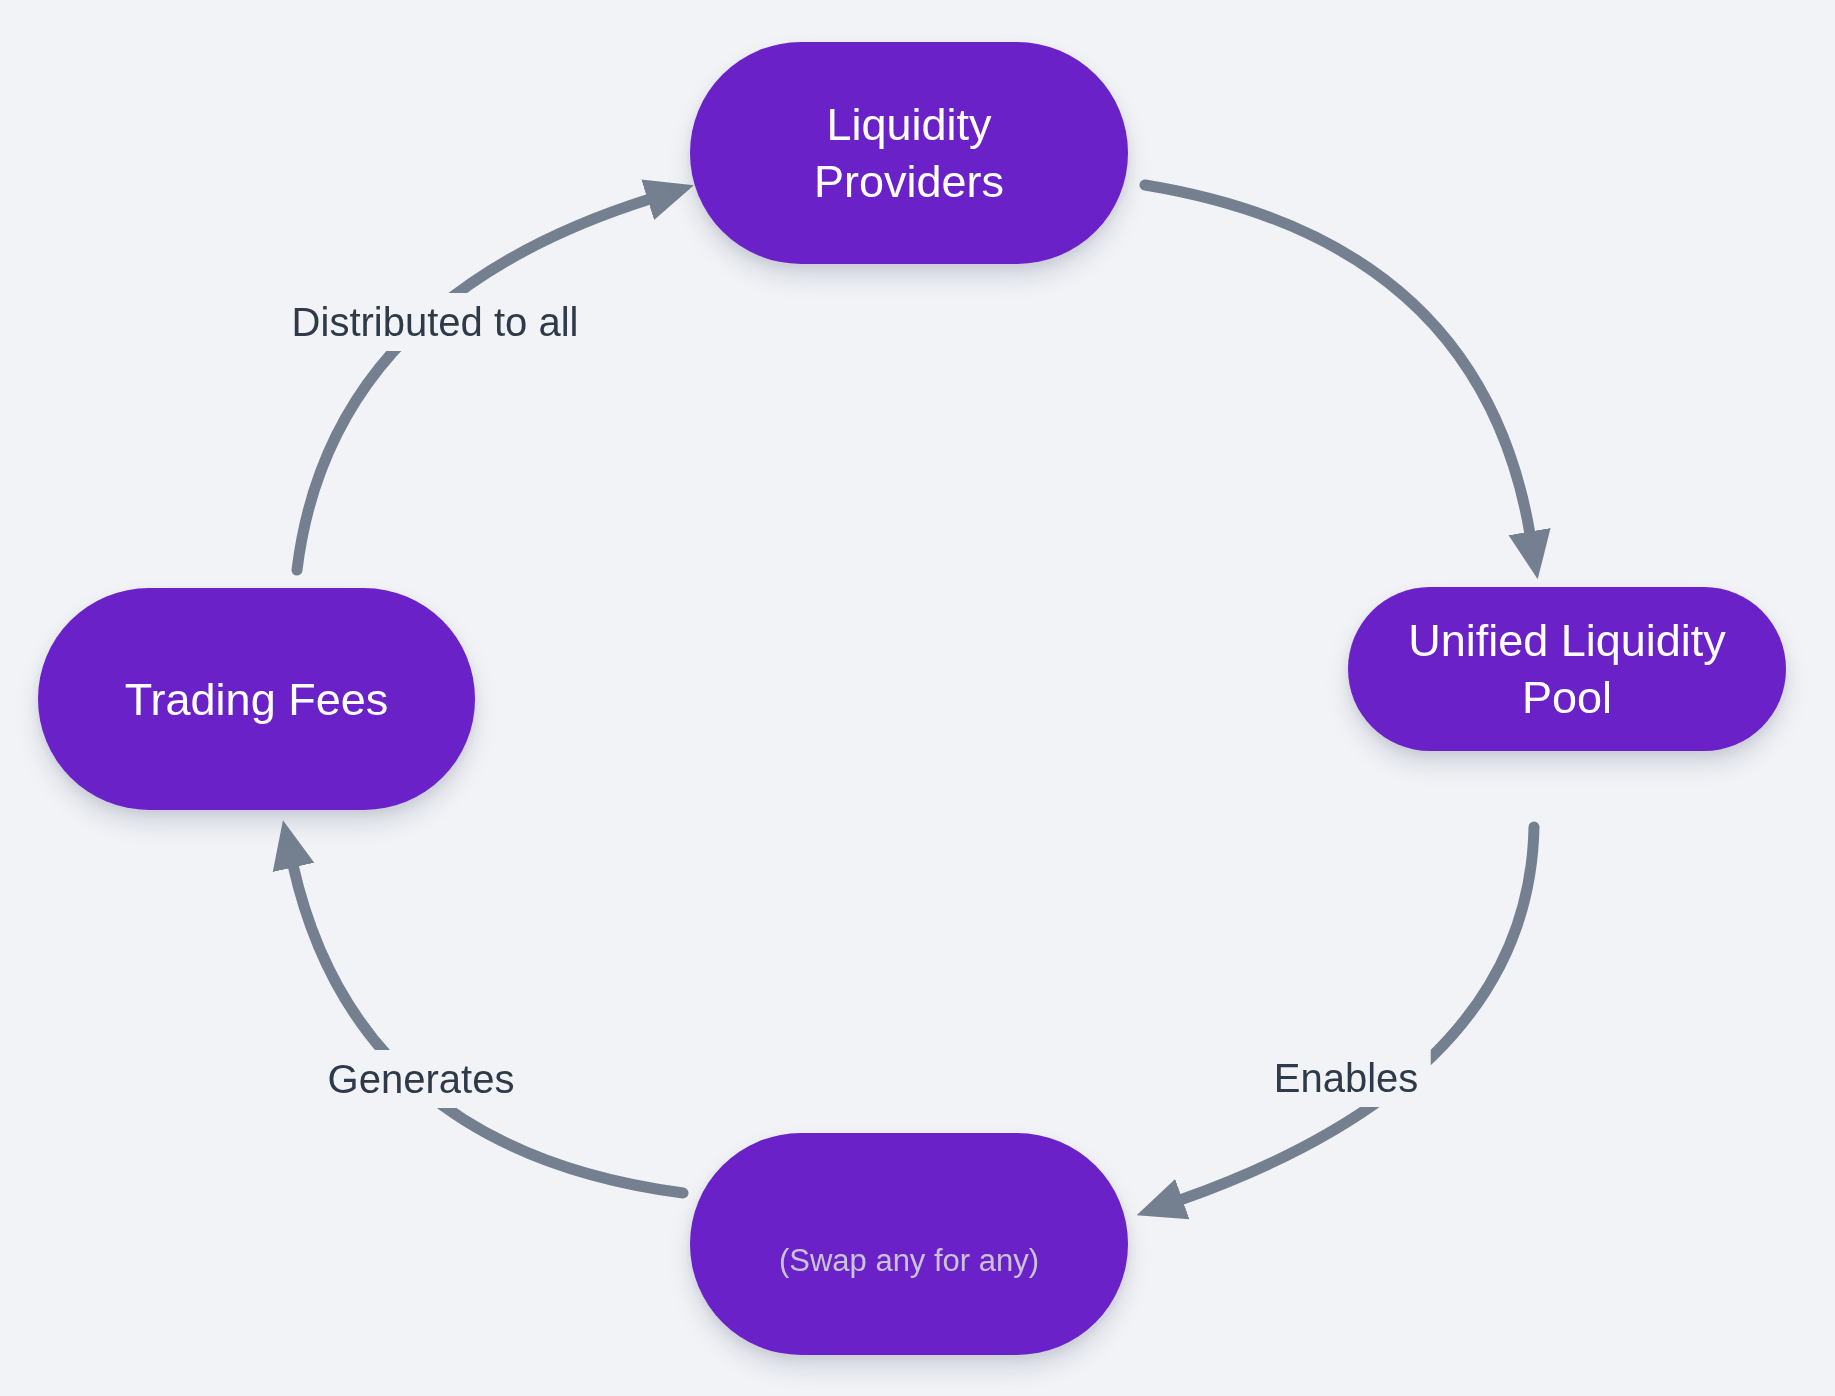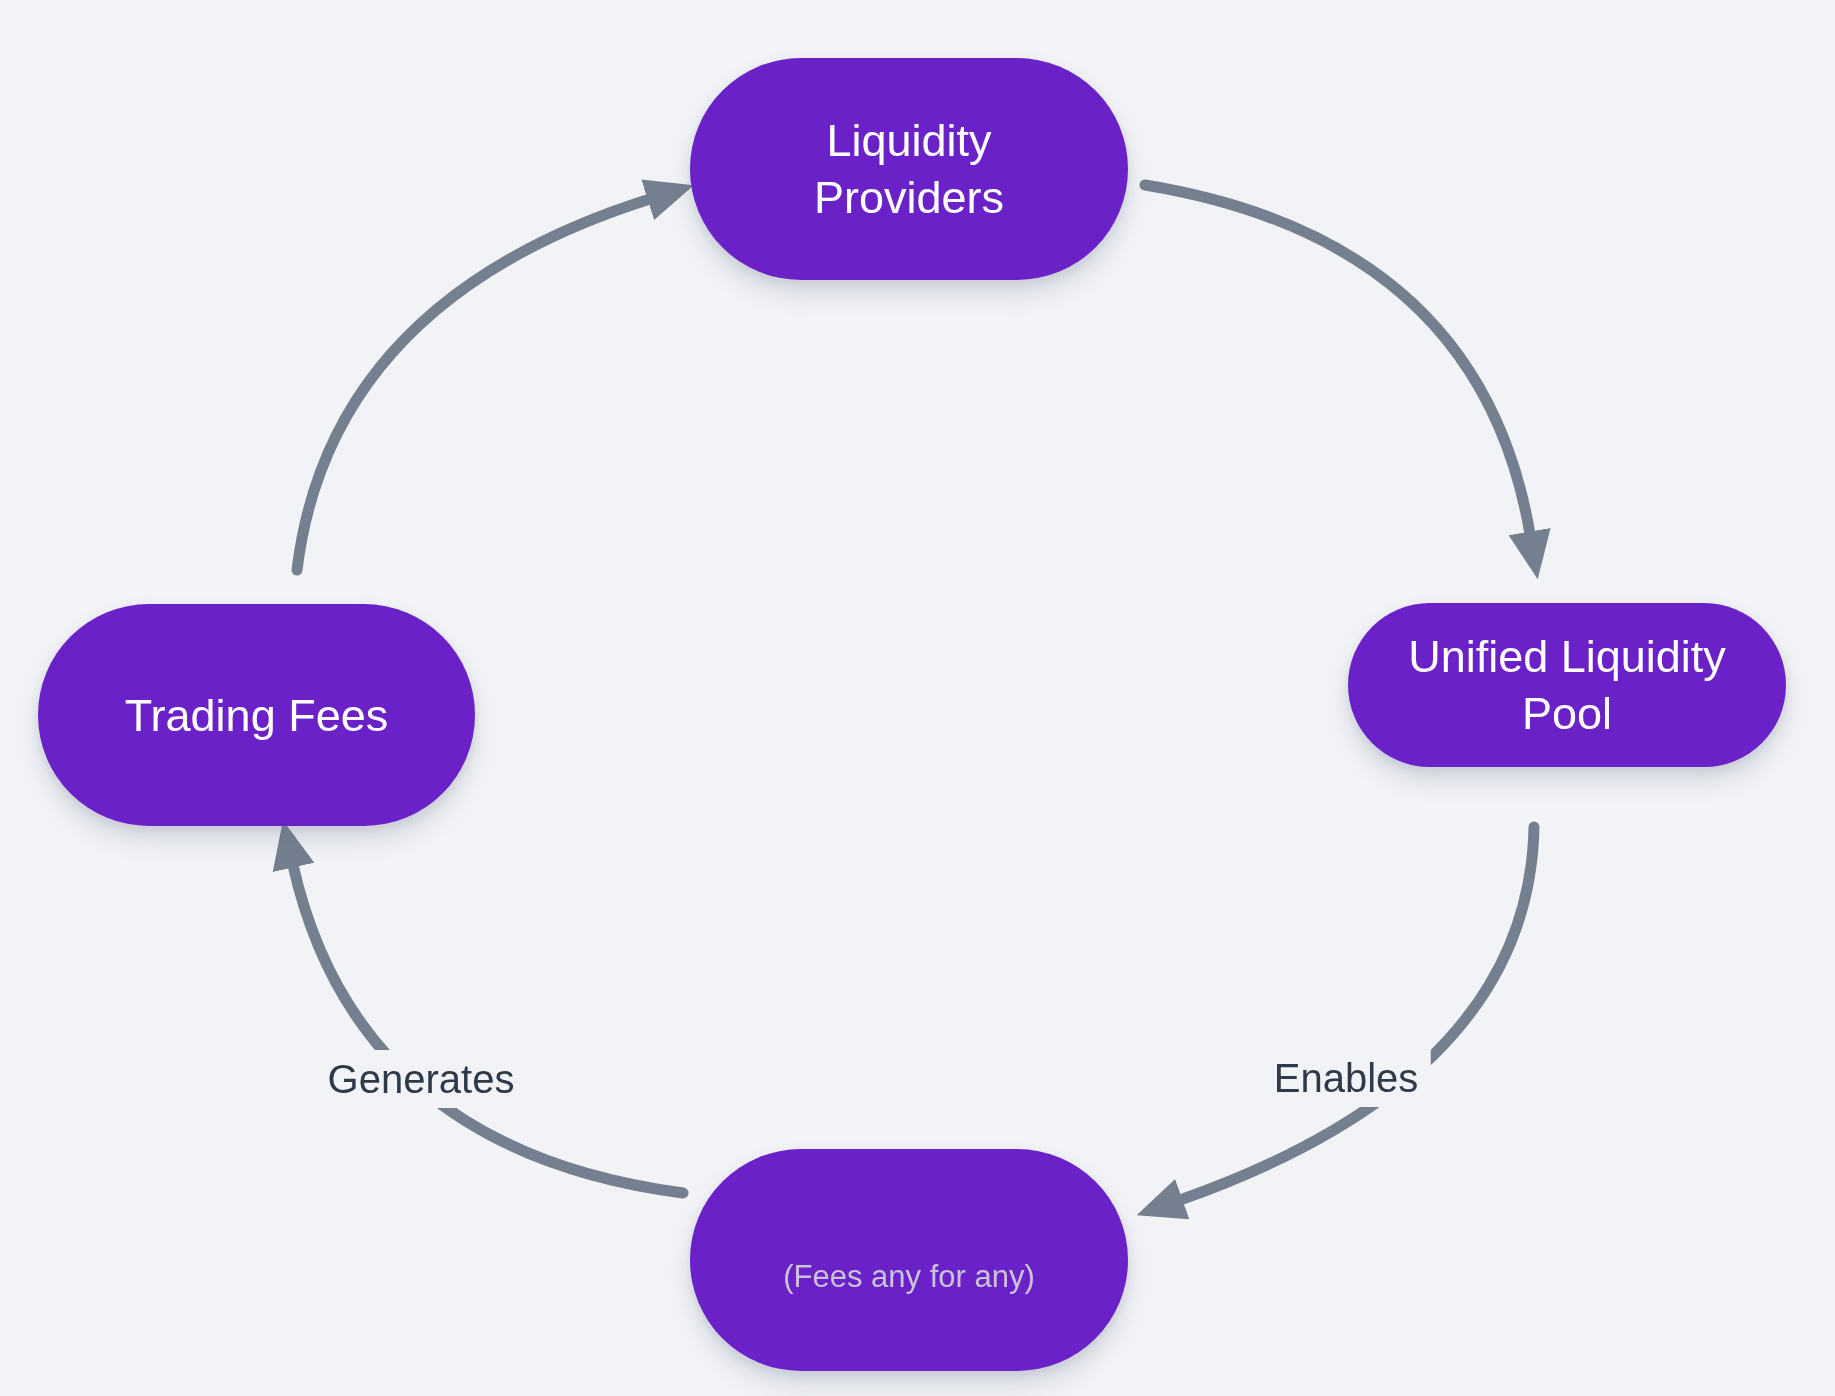--- a/index.html
+++ b/index.html
@@ -40,21 +40,20 @@
   .node{
     position:absolute;
     z-index:3;
     background:var(--node-fill);
     border-radius:111px;
     display:flex;
     flex-direction:column;
     align-items:center;
     justify-content:center;
     box-shadow:0 14px 22px rgba(108,112,140,0.22), 0 4px 8px rgba(108,112,140,0.12);
-    margin-top:16px;
   }
   .node-label{
     color:var(--node-text);
     font-size:45px;
     line-height:57px;
     text-align:center;
     white-space:pre-line;
   }
   .node-subtitle{
     color:var(--node-subtitle);
@@ -84,37 +83,38 @@
       </marker>
     </defs>
     <g fill="none" stroke="#74808f" stroke-width="11" stroke-linecap="round">
       <path d="M 1145,185 Q 1480,240 1530,534" marker-end="url(#arrowhead)"></path>
       <path d="M 1534,827 Q 1529,1077 1180,1200" marker-end="url(#arrowhead)"></path>
       <path d="M 683,1193 Q 357,1150 293,865" marker-end="url(#arrowhead)"></path>
       <path d="M 297,570 Q 330,300 650,199" marker-end="url(#arrowhead)"></path>
     </g>
   </svg>
 
+  <div class="edge-label" id="label-distributed">Distributed to all</div>
 
 
   <div class="edge-label" id="label-enables">Enables</div>
 
   <div class="edge-label" id="label-generates">Generates</div>
 
   <div class="node" id="node-liquidity-providers">
     <div class="node-label">Liquidity
 Providers</div>
   </div>
 
   <div class="node" id="node-unified-liquidity-pool">
     <div class="node-label">Unified Liquidity
 Pool</div>
   </div>
 
   <div class="node" id="node-infinite-routing">
-    <div class="node-subtitle">(Fees any for any)</div>
+    <div class="node-subtitle">(Swap any for any)</div>
   </div>
 
   <div class="node" id="node-trading-fees">
     <div class="node-label">Trading Fees</div>
   </div>
 
 </div>
 
 </body></html>

